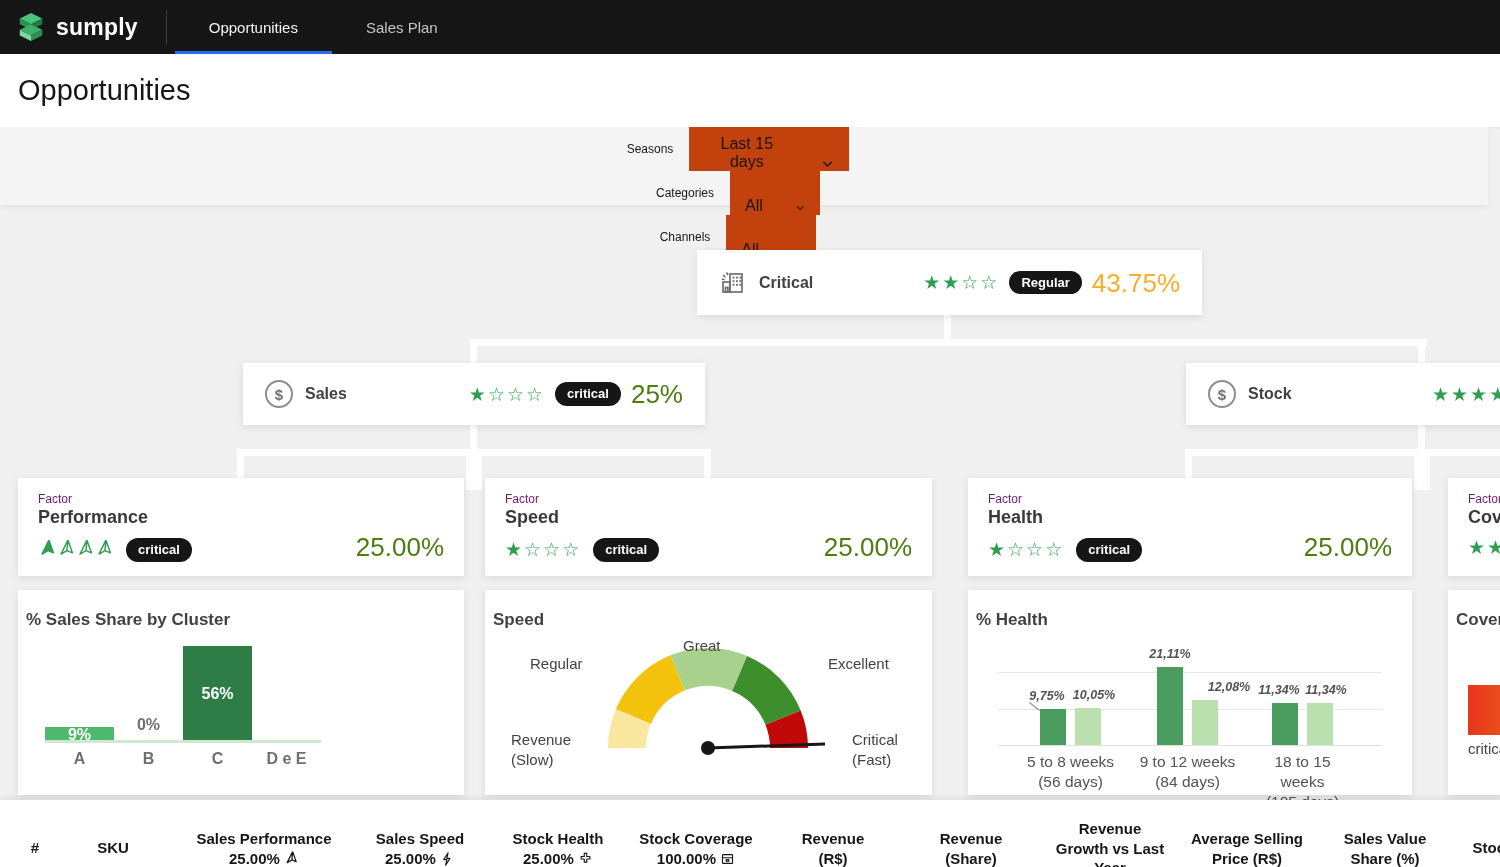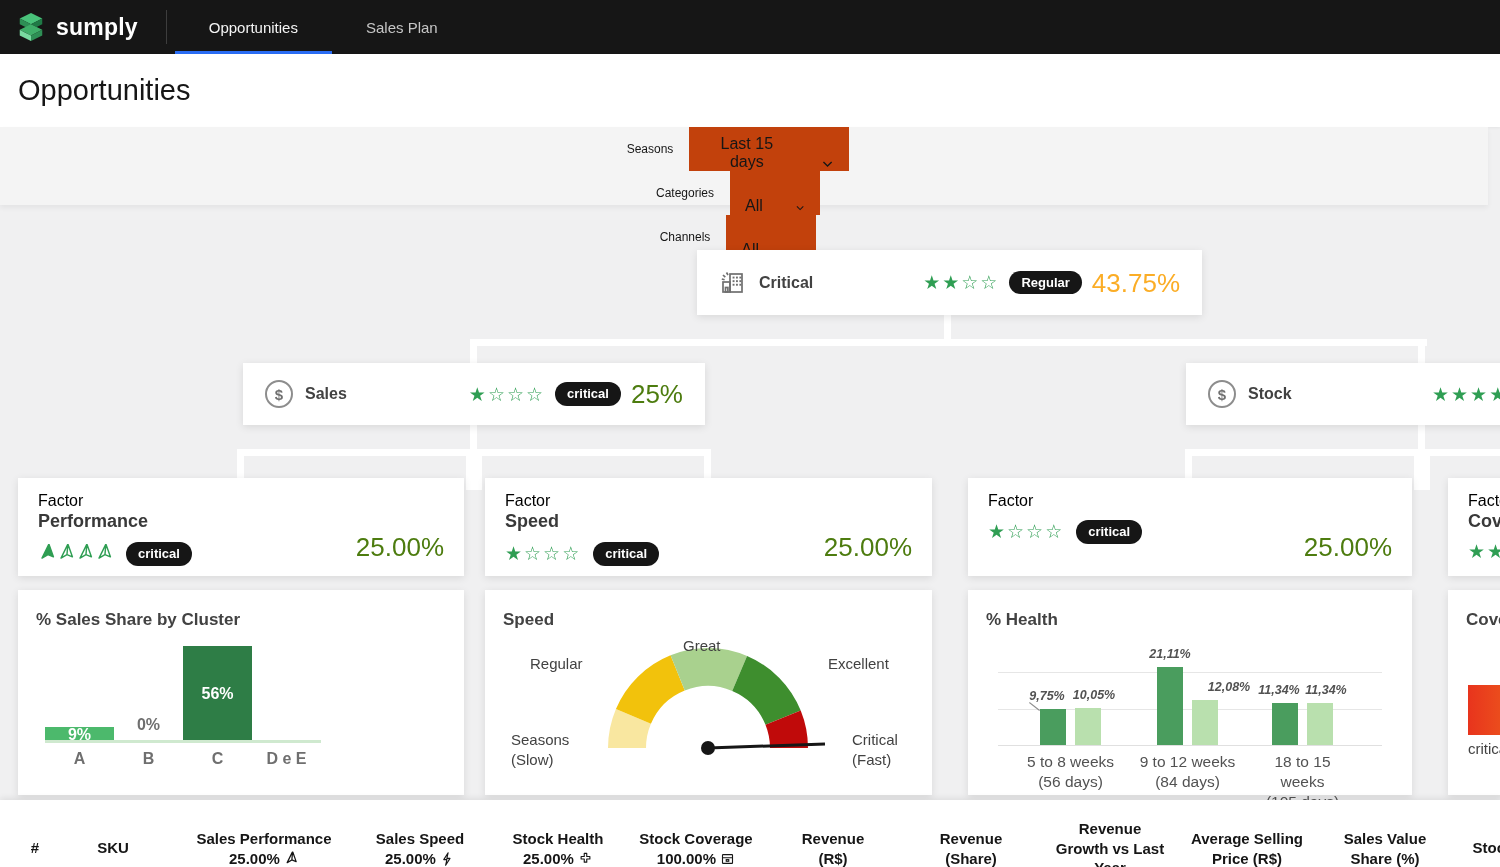--- a/index.html
+++ b/index.html
@@ -33,28 +33,28 @@
   .node-right { margin-left:auto; display:flex; align-items:center; gap:10px; }
   .stars { display:inline-flex; align-items:center; font-size:19px; color:#2f9e53; letter-spacing:2px; line-height:1; white-space:nowrap; }
   .badge { background:#161616; color:#ffffff; font-size:13px; font-weight:700; border-radius:999px; padding:4px 12px; line-height:1.2; white-space:nowrap; }
   .pct { font-size:26px; line-height:1; white-space:nowrap; }
   .amber { color:#fbad26; }
   .orange { color:#4d7c0f; }
   .dollar-icon { width:28px; height:28px; border:2px solid #8d8d8d; border-radius:50%; color:#6f6f6f; font-size:15px; font-weight:700; display:inline-flex; align-items:center; justify-content:center; flex:0 0 auto; }
 
   
   .factor-card { position:absolute; top:478px; height:98px; background:#ffffff; box-shadow:0 2px 8px rgba(0,0,0,.10); padding:14px 20px; }
-  .kicker { font-size:16px; color:#000000; }
+  .kicker { font-size:12px; color:#701a75; }
   .factor-title { font-size:18px; font-weight:700; color:#393939; margin-top:1px; }
   .factor-row { display:flex; align-items:center; gap:12px; margin-top:10px; }
   .factor-card .pct { position:absolute; right:20px; bottom:16px; }
 
   
   .chart-card { position:absolute; top:590px; height:205px; background:#ffffff; box-shadow:0 2px 8px rgba(0,0,0,.10); }
-  .chart-title { position:absolute; left:18px; top:20px; font-size:17px; font-weight:700; color:#424242; }
+  .chart-title { position:absolute; left:8px; top:20px; font-size:17px; font-weight:700; color:#424242; }
 
   
   .cluster-bars { position:absolute; left:27px; top:56px; width:276px; height:96px; display:flex; align-items:flex-end; }
   .ccol { width:69px; height:100%; display:flex; flex-direction:column; justify-content:flex-end; align-items:center; position:relative; }
   .cbar { width:100%; display:flex; align-items:center; justify-content:center; }
   .cval { color:#ffffff; font-weight:700; font-size:16px; }
   .cval.zero { color:#6f6f6f; margin-bottom:6px; }
   .cluster-base { position:absolute; left:27px; top:150px; width:276px; height:3px; background:#cfe9cf; }
   .cluster-cats { position:absolute; left:27px; top:160px; width:276px; display:flex; }
   .ccat { width:69px; text-align:center; font-size:16px; font-weight:700; color:#6f6f6f; }
@@ -258,20 +258,21 @@
           <span>☆</span>
           <span>☆</span>
         </span>
       <span class="badge">critical</span>
     </div>
     <span class="pct orange">25.00%</span>
   </div>
 
   <div class="factor-card" style="left:968px;width:444px">
     <div class="kicker">Factor</div>
+    <div class="factor-title">Health</div>
     <div class="factor-row">
       <span class="stars">
           <span>★</span>
           <span>☆</span>
           <span>☆</span>
           <span>☆</span>
         </span>
       <span class="badge">critical</span>
     </div>
     <span class="pct orange">25.00%</span>
@@ -322,21 +323,21 @@
       <path d="M148.44,126.35 A81,81 0 0 1 192.66,82.90" fill="none" stroke-width="38" stroke="#f2c20c"></path>
       <path d="M192.66,82.90 A81,81 0 0 1 254.65,83.44" fill="none" stroke-width="38" stroke="#a9d18e"></path>
       <path d="M254.65,83.44 A81,81 0 0 1 298.10,127.66" fill="none" stroke-width="38" stroke="#3e8e2e"></path>
       <path d="M298.10,127.66 A81,81 0 0 1 304,158" fill="none" stroke-width="38" stroke="#c00a0a"></path>
       <line x1="223" y1="158" x2="340" y2="154" stroke="#161616" stroke-width="3"></line>
       <circle cx="223" cy="158" r="7" fill="#161616"></circle>
     </svg>
     <span class="glabel" style="left:45px;top:64px">Regular</span>
     <span class="glabel" style="left:198px;top:46px">Great</span>
     <span class="glabel" style="left:343px;top:64px">Excellent</span>
-    <span class="glabel" style="left:26px;top:140px;width:62px">Seasons (Slow)</span>
+    <span class="glabel" style="left:26px;top:140px;width:62px">Revenue (Slow)</span>
     <span class="glabel" style="left:367px;top:140px;width:62px">Critical (Fast)</span>
   </div>
 
   <div class="chart-card" style="left:968px;width:444px">
     <div class="chart-title">% Health</div>
     <div class="hchart">
       <div class="hgrid" style="top:26px"></div>
       <div class="hgrid" style="top:63px"></div>
       <div class="hcallout" style="left:30px;top:60px"></div>
     <div class="hbar" style="left: 42px; height: 36px; background: rgb(74, 157, 94);"></div>

